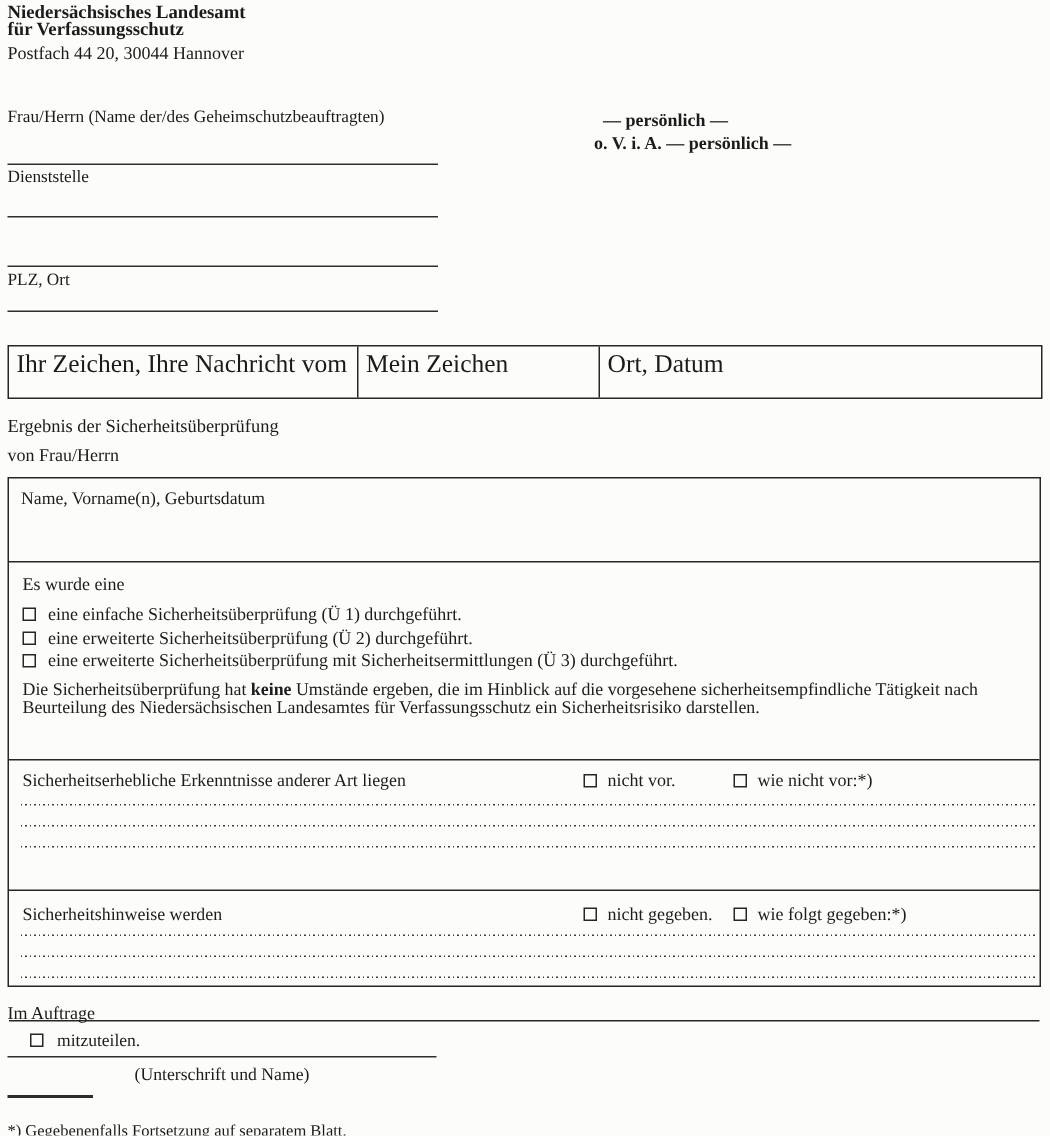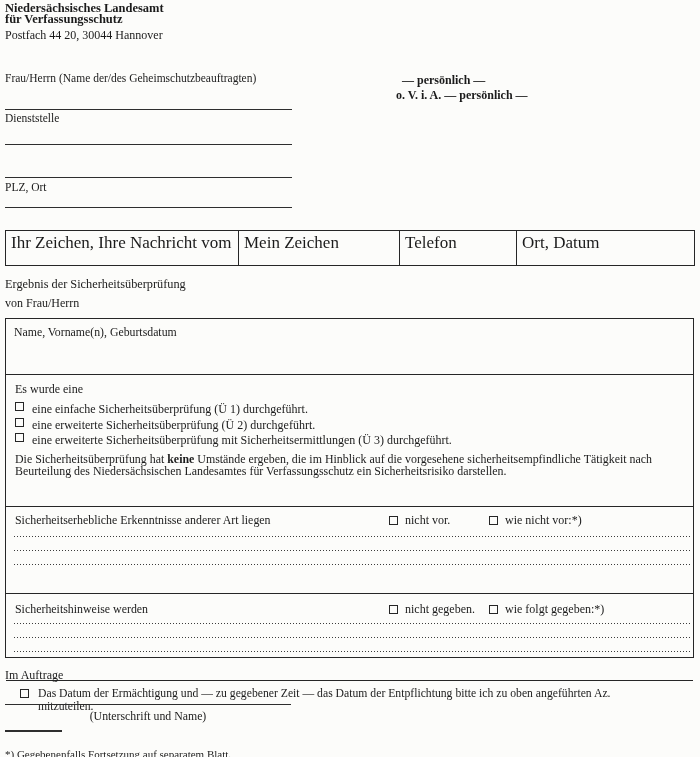--- a/index.html
+++ b/index.html
@@ -44,21 +44,21 @@
   .subject-title { left: 5px; top: 277px; font-weight: normal; font-size: 12.3px; }
   .subject-sub { left: 5px; top: 296px; font-size: 12px; }
 
   
   .bigbox { left: 5px; top: 318px; width: 689px; height: 340px;
     border: 1.5px solid #262626; display: flex; flex-direction: column; gap: 28px; }
   .sec { border-top: 1.5px solid #262626; position: relative; }
   .sec:first-child { border-top: none; }
   .sec-name { height: 39px; padding: 6px 8px; font-size: 11.8px; }
   .sec-result { height: 109px; padding: 7px 9px 0 9px; }
-  .opt-row { display: flex; align-items: flex-start; height: 15.5px; }
+  .opt-row { display: flex; align-items: center; height: 15.5px; }
   .cb { display: inline-block; width: 9px; height: 9px; border: 1.5px solid #262626;
         background: #fcfcfa; flex: 0 0 auto; }
   .opt-row .cb { margin-right: 8px; }
   .intro { margin-bottom: 5px; }
   .statement { margin-top: 4px; line-height: 12.8px; font-size: 11.9px; padding-right: 4px; }
   .statement b { font-weight: bold; }
 
   .sec-findings { height: 73px; padding-top: 6px; }
   .sec-hints { height: 80px; padding-top: 8px; }
   .sec-label { margin-left: 9px; font-size: 11.9px; height: 14px; }
@@ -108,23 +108,20 @@
   <div class="addr-lab3">PLZ, Ort</div>
   <div class="wline addr-l4"></div>
 </div>
 
 <div class="abs reftable">
   <div class="refcell rc1">
     <span>Ihr Zeichen, Ihre Nachricht vom</span>
   </div>
   <div class="refcell rc2">
     <span>Mein Zeichen</span>
-  </div>
-  <div class="refcell rc3">
-    <span>Telefon</span>
   </div>
   <div class="refcell rc4">
     <span>Ort, Datum</span>
   </div>
 </div>
 
 <div class="abs subject-title">Ergebnis der Sicherheitsüberprüfung</div>
 <div class="abs subject-sub">von Frau/Herrn</div>
 
 <div class="abs bigbox">
@@ -180,21 +177,20 @@
       <span>wie folgt gegeben:*)</span>
     </div>
     <div class="dotline dl-a"></div>
     <div class="dotline dl-b"></div>
     <div class="dotline dl-c"></div>
   </div>
 
   <div class="sec sec-datum">
     <span class="cb"></span>
     <div class="datum-text">
-      <div>Das Datum der Ermächtigung und — zu gegebener Zeit — das Datum der Entpflichtung bitte ich zu oben angeführten Az.</div>
       <div>mitzuteilen.</div>
     </div>
   </div>
 
 </div>
 
 <div class="abs im-auftrage">Im Auftrage</div>
 <div class="abs sigline"></div>
 <div class="abs siglabel">(Unterschrift und Name)</div>
 <div class="abs footrule"></div>

